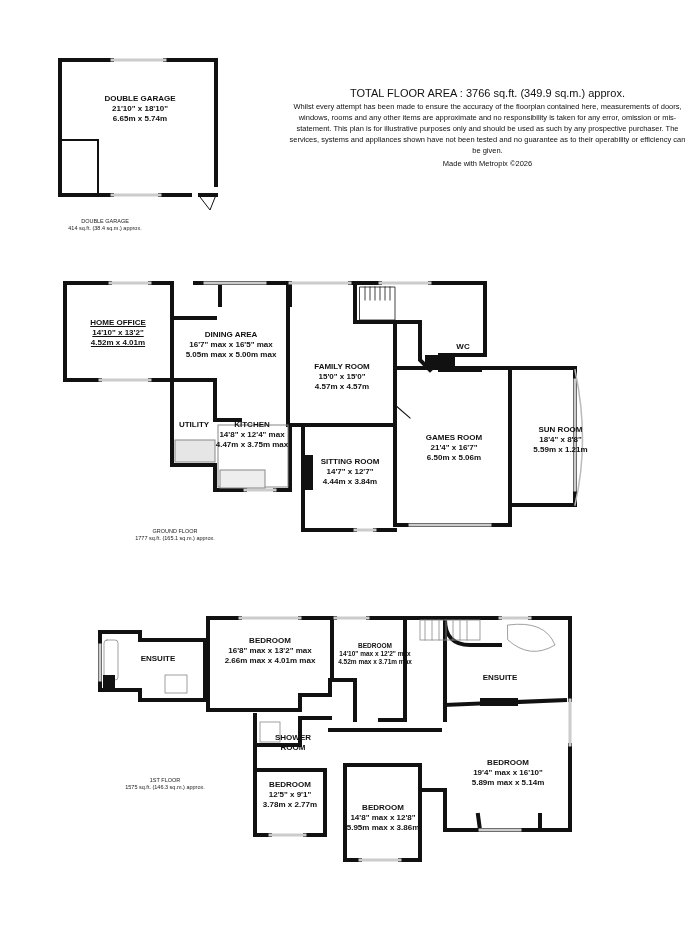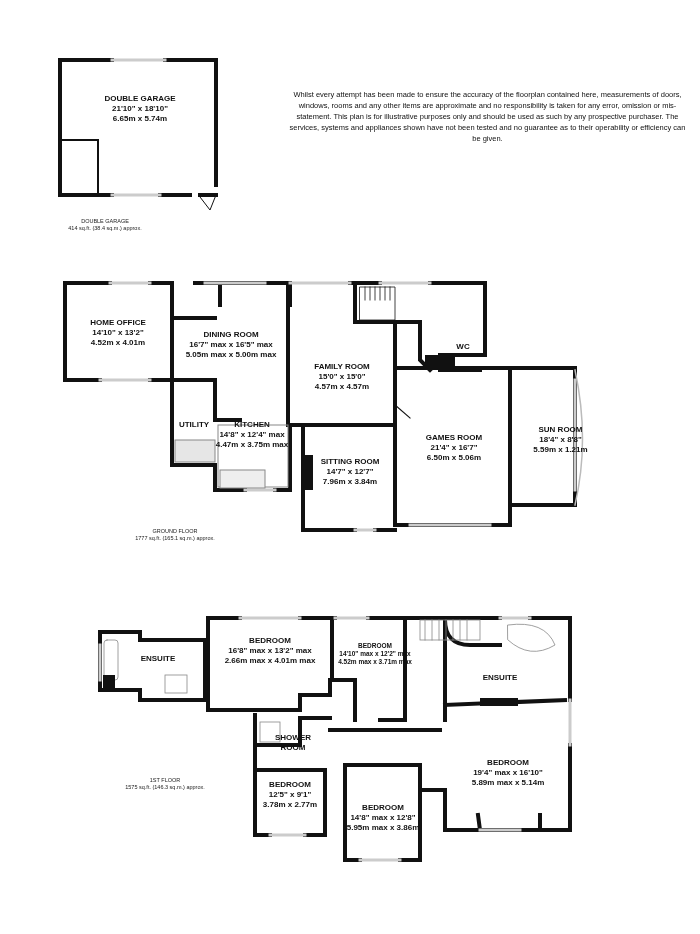--- a/index.html
+++ b/index.html
@@ -94,40 +94,42 @@
       <path d="M425,620 L425,640 M432,620 L432,640 M439,620 L439,640 M446,620 L446,640 M453,620 L453,640 M460,620 L460,640 M467,620 L467,640"></path>
     </g>
     <g fill="#111" stroke="none">
       <rect x="103" y="675" width="12" height="13"></rect>
       <rect x="480" y="698" width="38" height="8"></rect>
     </g>
   </g>
 </svg>
 
 <div class="hdr">
+  <div class="total">TOTAL FLOOR AREA : 3766 sq.ft. (349.9 sq.m.) approx.</div>
   <div class="disc">Whilst every attempt has been made to ensure the accuracy of the floorplan contained here, measurements of doors, windows, rooms and any other items are approximate and no responsibility is taken for any error, omission or mis-statement. This plan is for illustrative purposes only and should be used as such by any prospective purchaser. The services, systems and appliances shown have not been tested and no guarantee as to their operability or efficiency can be given.</div>
+  <div class="disc">Made with Metropix ©2026</div>
 </div>
 
 <div class="lbl" style="left:80px; top:94px; width:120px;">
   <span class="name">DOUBLE GARAGE</span>
   <span class="dim">21'10" x 18'10"</span>
   <span class="dim">6.65m x 5.74m</span>
 </div>
 <div class="small-lbl" style="left:40px; top:218px; width:130px;">
   <span style="display:block">DOUBLE GARAGE</span>
   <span style="display:block">414 sq.ft. (38.4 sq.m.) approx.</span>
 </div>
 
-<div class="lbl" style="left:68px; top:318px; width:100px;">
+<div class="lbl" style="left:68px; top:318px; width:100px;text-decoration:underline;">
   <span class="name">HOME OFFICE</span>
   <span class="dim">14'10" x 13'2"</span>
   <span class="dim">4.52m x 4.01m</span>
 </div>
 <div class="lbl" style="left:172px; top:330px; width:118px;">
-  <span class="name">DINING ROOM</span>
+  <span class="name">DINING AREA</span>
   <span class="dim">16'7" max x 16'5" max</span>
   <span class="dim">5.05m max x 5.00m max</span>
 </div>
 <div class="lbl" style="left:292px; top:362px; width:100px;">
   <span class="name">FAMILY ROOM</span>
   <span class="dim">15'0" x 15'0"</span>
   <span class="dim">4.57m x 4.57m</span>
 </div>
 <div class="lbl" style="left:448px; top:342px; width:30px;">
   <span class="name">WC</span>
@@ -136,21 +138,21 @@
   <span class="name">UTILITY</span>
 </div>
 <div class="lbl" style="left:212px; top:420px; width:80px;">
   <span class="name">KITCHEN</span>
   <span class="dim">14'8" x 12'4" max</span>
   <span class="dim">4.47m x 3.75m max</span>
 </div>
 <div class="lbl" style="left:305px; top:457px; width:90px;">
   <span class="name">SITTING ROOM</span>
   <span class="dim">14'7" x 12'7"</span>
-  <span class="dim">7.96m x 3.84m</span>
+  <span class="dim">4.44m x 3.84m</span>
 </div>
 <div class="lbl" style="left:400px; top:433px; width:108px;">
   <span class="name">GAMES ROOM</span>
   <span class="dim">21'4" x 16'7"</span>
   <span class="dim">6.50m x 5.06m</span>
 </div>
 <div class="lbl" style="left:528px; top:425px; width:65px;">
   <span class="name">SUN ROOM</span>
   <span class="dim">18'4" x 8'8"</span>
   <span class="dim">5.59m x 1.21m</span>

